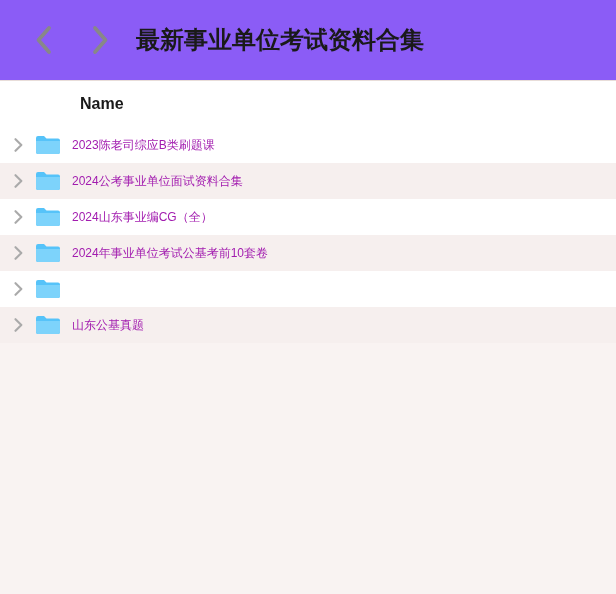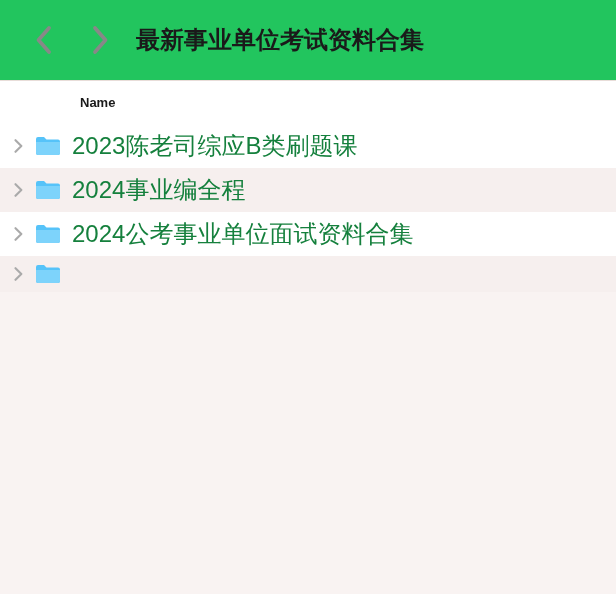--- a/index.html
+++ b/index.html
@@ -1,30 +1,30 @@
 <!DOCTYPE html>
 <html><head>
   <meta charset="utf-8">
   <style>
     * { margin: 0; padding: 0; box-sizing: border-box; }
     body { font-family: -apple-system, "Helvetica Neue", Arial, sans-serif; background: #f9f3f2; width: 616px; }
-    .header { display: flex; align-items: center; padding: 24px 24px 24px 32px; background: #22c55e; gap: 24px; }
+    .header { display: flex; align-items: center; padding: 24px 24px 24px 32px; background: #8b5cf6; gap: 24px; }
     .nav { display: flex; gap: 36px; align-items: center; }
     .nav-btn { background: none; border: none; cursor: pointer; color: #888; padding: 0; display: flex; }
     .nav-btn svg { width: 22px; height: 30px; }
     .title { font-size: 24px; font-weight: 700; color: #1a1a1a; }
     .list-area { background: #fff; border-top: 1px solid #e8ddd9; }
-    .head-row { padding: 14px 16px 14px 80px; font-size: 13px; font-weight: 700; color: #1a1a1a; }
+    .head-row { padding: 14px 16px 14px 80px; font-size: 16px; font-weight: 700; color: #1a1a1a; }
     .row { display: flex; align-items: center; padding: 6px 12px; gap: 8px; }
     .row:nth-child(even) { background: #f6efee; }
     .disclosure { width: 14px; display:flex; justify-content:center; color: #aaa; cursor:pointer; }
     .disclosure svg { width:10px; height:14px; }
     .folder { width: 30px; height: 24px; display:flex; align-items:center; }
     .folder svg { width: 28px; height: 24px; }
-    .label { font-size: 24px; color: #15803d; }
+    .label { font-size: 12px; color: #a21caf; }
   </style>
 </head>
 <body>
 
 <div class="header">
   <div class="nav">
     <button class="nav-btn">
       <svg viewBox="0 0 12 20">
           <path d="M10 2 L3 10 L10 18" stroke="currentColor" stroke-width="2.5" fill="none" stroke-linecap="round" stroke-linejoin="round"></path>
         </svg>
@@ -60,43 +60,71 @@
       <svg viewBox="0 0 8 12">
             <path d="M1 1 L6 6 L1 11" stroke="currentColor" stroke-width="1.8" fill="none" stroke-linecap="round" stroke-linejoin="round"></path>
           </svg>
     </span>
     <span class="folder">
       <svg viewBox="0 0 28 22">
             <path d="M2 4 Q2 2 4 2 L10 2 L12.5 4.5 L24 4.5 Q26 4.5 26 6.5 L26 18 Q26 20 24 20 L4 20 Q2 20 2 18 Z" fill="#56c3f9"></path>
             <path d="M2 7 L26 7 L26 18 Q26 20 24 20 L4 20 Q2 20 2 18 Z" fill="#7dd3fb"></path>
           </svg>
     </span>
-    <span class="label">2024事业编全程</span>
-      </div>
-      <div class="row">
-    <span class="disclosure">
-      <svg viewBox="0 0 8 12">
-            <path d="M1 1 L6 6 L1 11" stroke="currentColor" stroke-width="1.8" fill="none" stroke-linecap="round" stroke-linejoin="round"></path>
-          </svg>
-    </span>
-    <span class="folder">
-      <svg viewBox="0 0 28 22">
-            <path d="M2 4 Q2 2 4 2 L10 2 L12.5 4.5 L24 4.5 Q26 4.5 26 6.5 L26 18 Q26 20 24 20 L4 20 Q2 20 2 18 Z" fill="#56c3f9"></path>
-            <path d="M2 7 L26 7 L26 18 Q26 20 24 20 L4 20 Q2 20 2 18 Z" fill="#7dd3fb"></path>
-          </svg>
-    </span>
     <span class="label">2024公考事业单位面试资料合集</span>
       </div>
       <div class="row">
     <span class="disclosure">
       <svg viewBox="0 0 8 12">
             <path d="M1 1 L6 6 L1 11" stroke="currentColor" stroke-width="1.8" fill="none" stroke-linecap="round" stroke-linejoin="round"></path>
           </svg>
     </span>
     <span class="folder">
       <svg viewBox="0 0 28 22">
             <path d="M2 4 Q2 2 4 2 L10 2 L12.5 4.5 L24 4.5 Q26 4.5 26 6.5 L26 18 Q26 20 24 20 L4 20 Q2 20 2 18 Z" fill="#56c3f9"></path>
             <path d="M2 7 L26 7 L26 18 Q26 20 24 20 L4 20 Q2 20 2 18 Z" fill="#7dd3fb"></path>
           </svg>
     </span>
+    <span class="label">2024山东事业编CG（全）</span>
+      </div>
+      <div class="row">
+    <span class="disclosure">
+      <svg viewBox="0 0 8 12">
+            <path d="M1 1 L6 6 L1 11" stroke="currentColor" stroke-width="1.8" fill="none" stroke-linecap="round" stroke-linejoin="round"></path>
+          </svg>
+    </span>
+    <span class="folder">
+      <svg viewBox="0 0 28 22">
+            <path d="M2 4 Q2 2 4 2 L10 2 L12.5 4.5 L24 4.5 Q26 4.5 26 6.5 L26 18 Q26 20 24 20 L4 20 Q2 20 2 18 Z" fill="#56c3f9"></path>
+            <path d="M2 7 L26 7 L26 18 Q26 20 24 20 L4 20 Q2 20 2 18 Z" fill="#7dd3fb"></path>
+          </svg>
+    </span>
+    <span class="label">2024年事业单位考试公基考前10套卷</span>
+      </div>
+      <div class="row">
+    <span class="disclosure">
+      <svg viewBox="0 0 8 12">
+            <path d="M1 1 L6 6 L1 11" stroke="currentColor" stroke-width="1.8" fill="none" stroke-linecap="round" stroke-linejoin="round"></path>
+          </svg>
+    </span>
+    <span class="folder">
+      <svg viewBox="0 0 28 22">
+            <path d="M2 4 Q2 2 4 2 L10 2 L12.5 4.5 L24 4.5 Q26 4.5 26 6.5 L26 18 Q26 20 24 20 L4 20 Q2 20 2 18 Z" fill="#56c3f9"></path>
+            <path d="M2 7 L26 7 L26 18 Q26 20 24 20 L4 20 Q2 20 2 18 Z" fill="#7dd3fb"></path>
+          </svg>
+    </span>
+      </div>
+      <div class="row">
+    <span class="disclosure">
+      <svg viewBox="0 0 8 12">
+            <path d="M1 1 L6 6 L1 11" stroke="currentColor" stroke-width="1.8" fill="none" stroke-linecap="round" stroke-linejoin="round"></path>
+          </svg>
+    </span>
+    <span class="folder">
+      <svg viewBox="0 0 28 22">
+            <path d="M2 4 Q2 2 4 2 L10 2 L12.5 4.5 L24 4.5 Q26 4.5 26 6.5 L26 18 Q26 20 24 20 L4 20 Q2 20 2 18 Z" fill="#56c3f9"></path>
+            <path d="M2 7 L26 7 L26 18 Q26 20 24 20 L4 20 Q2 20 2 18 Z" fill="#7dd3fb"></path>
+          </svg>
+    </span>
+    <span class="label">山东公基真题</span>
       </div>
     </div>
 </div>
 
 </body></html>

